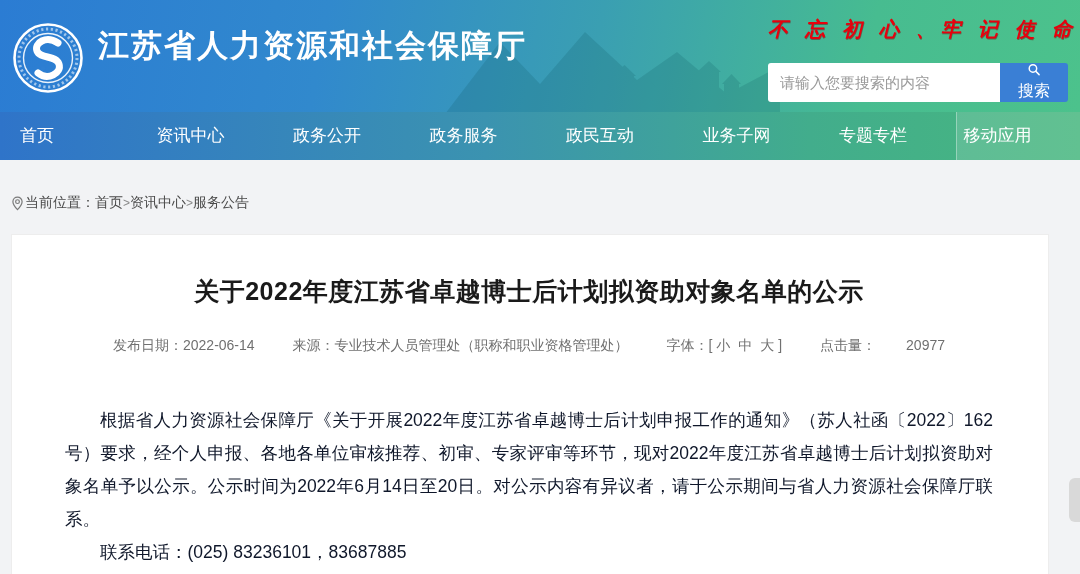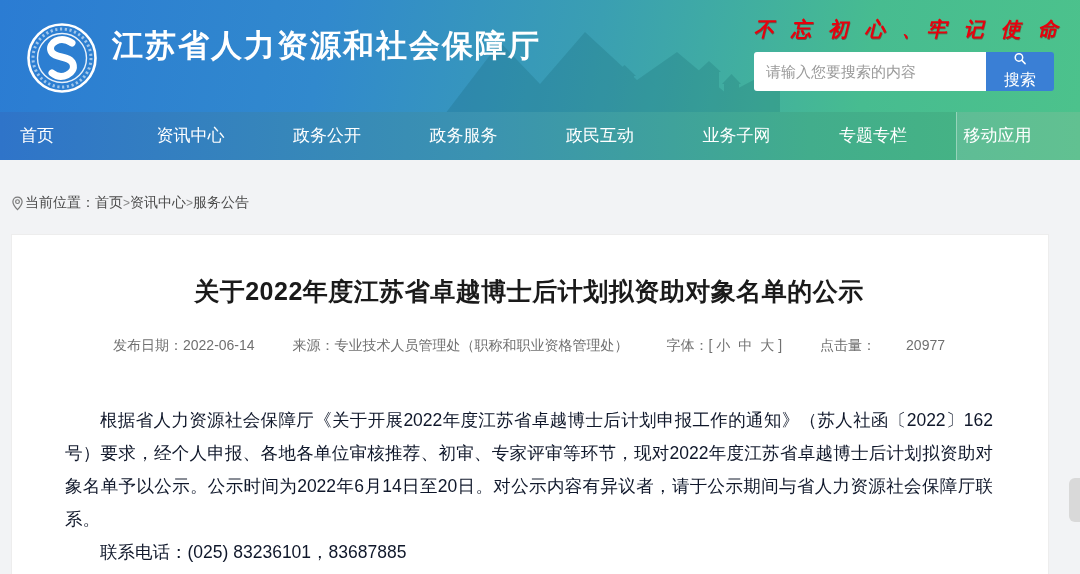--- a/index.html
+++ b/index.html
@@ -9,34 +9,34 @@
     background:#f2f3f5;
     position:relative;
   }
 
   
   .header {
     position:relative; height:112px; width:100%;
     background:linear-gradient(100deg,#2b7cd3 0%,#3189cd 30%,#3a9fb2 55%,#47bc90 80%,#4cc28c 100%);
     overflow:hidden;
   }
-  .header-inner { position:relative; display:flex; height:100%; padding:0 26px; z-index:2; }
+  .header-inner { position:relative; display:flex; height:100%; padding:0 12px; z-index:2; }
   .logo-wrap { margin-top:22px; width:72px; height:72px; flex:0 0 auto; }
   .site-titles { margin:25px 0 0 14px; color:#fff; }
   .site-title { font-size:31px; font-weight:bold; letter-spacing:2px; white-space:nowrap; }
   .site-subtitle { font-size:11.5px; font-weight:bold; margin-top:9px; letter-spacing:0.2px; opacity:0.96; white-space:nowrap; }
   .header-right { margin-left:auto; margin-top:16px; width:300px; flex:0 0 auto; }
   .slogan {
     font-family:"DejaVu Serif","Liberation Serif",serif;
     font-style:italic; font-weight:bold;
     color:#e8000d; font-size:20px; letter-spacing:5px;
     text-shadow:0.5px 0.5px 0 rgba(110,0,0,0.45);
     white-space:nowrap; text-align:right;
   }
-  .search-row { display:flex; margin-top:9px; height:39px; }
+  .search-row { display:flex; margin-top:20px; height:39px; }
   .search-input {
     flex:1; border:none; outline:none; background:#fff;
     border-radius:3px 0 0 3px; padding:0 12px; font-size:15px; color:#333;
     font-family:"Liberation Sans","DejaVu Sans",sans-serif;
   }
   .search-input::placeholder { color:#9a9a9a; }
   .search-btn {
     width:68px; border:none; background:#3a7fd5; color:#fff;
     font-size:16px; border-radius:0 3px 3px 0; cursor:pointer;
     display:flex; align-items:center; justify-content:center; gap:5px;

